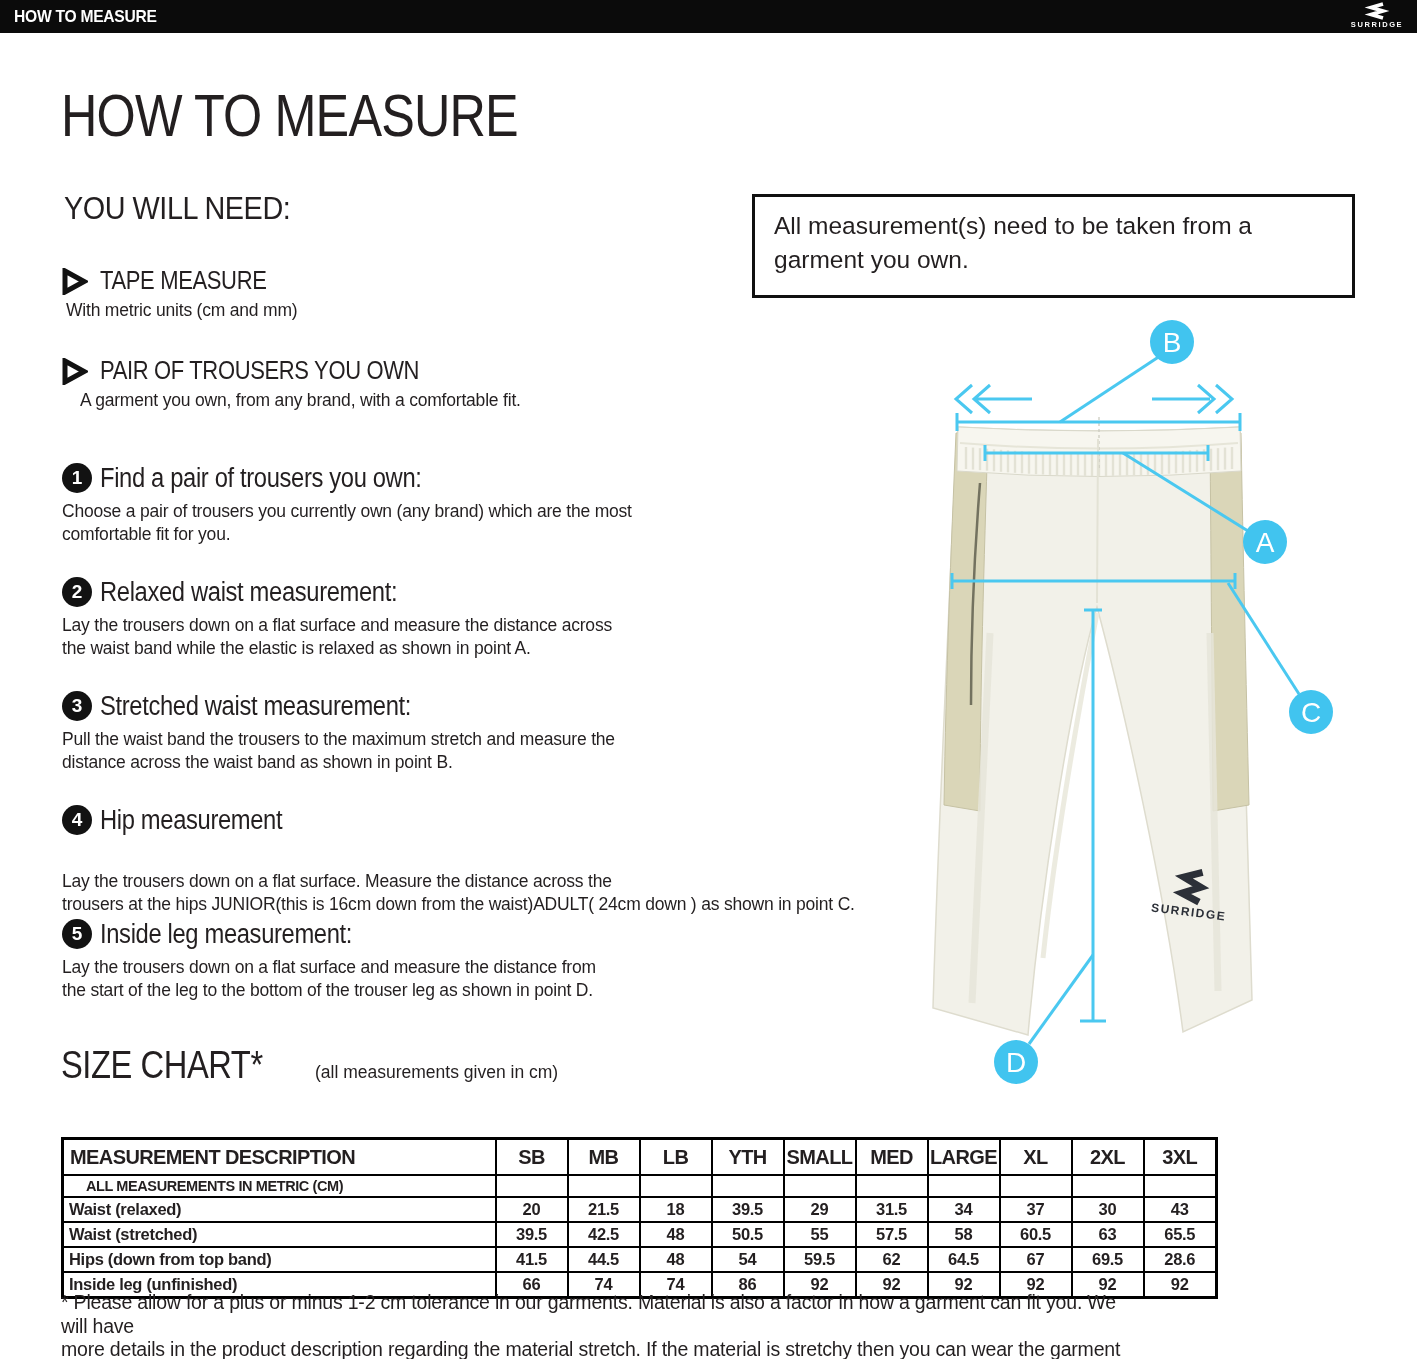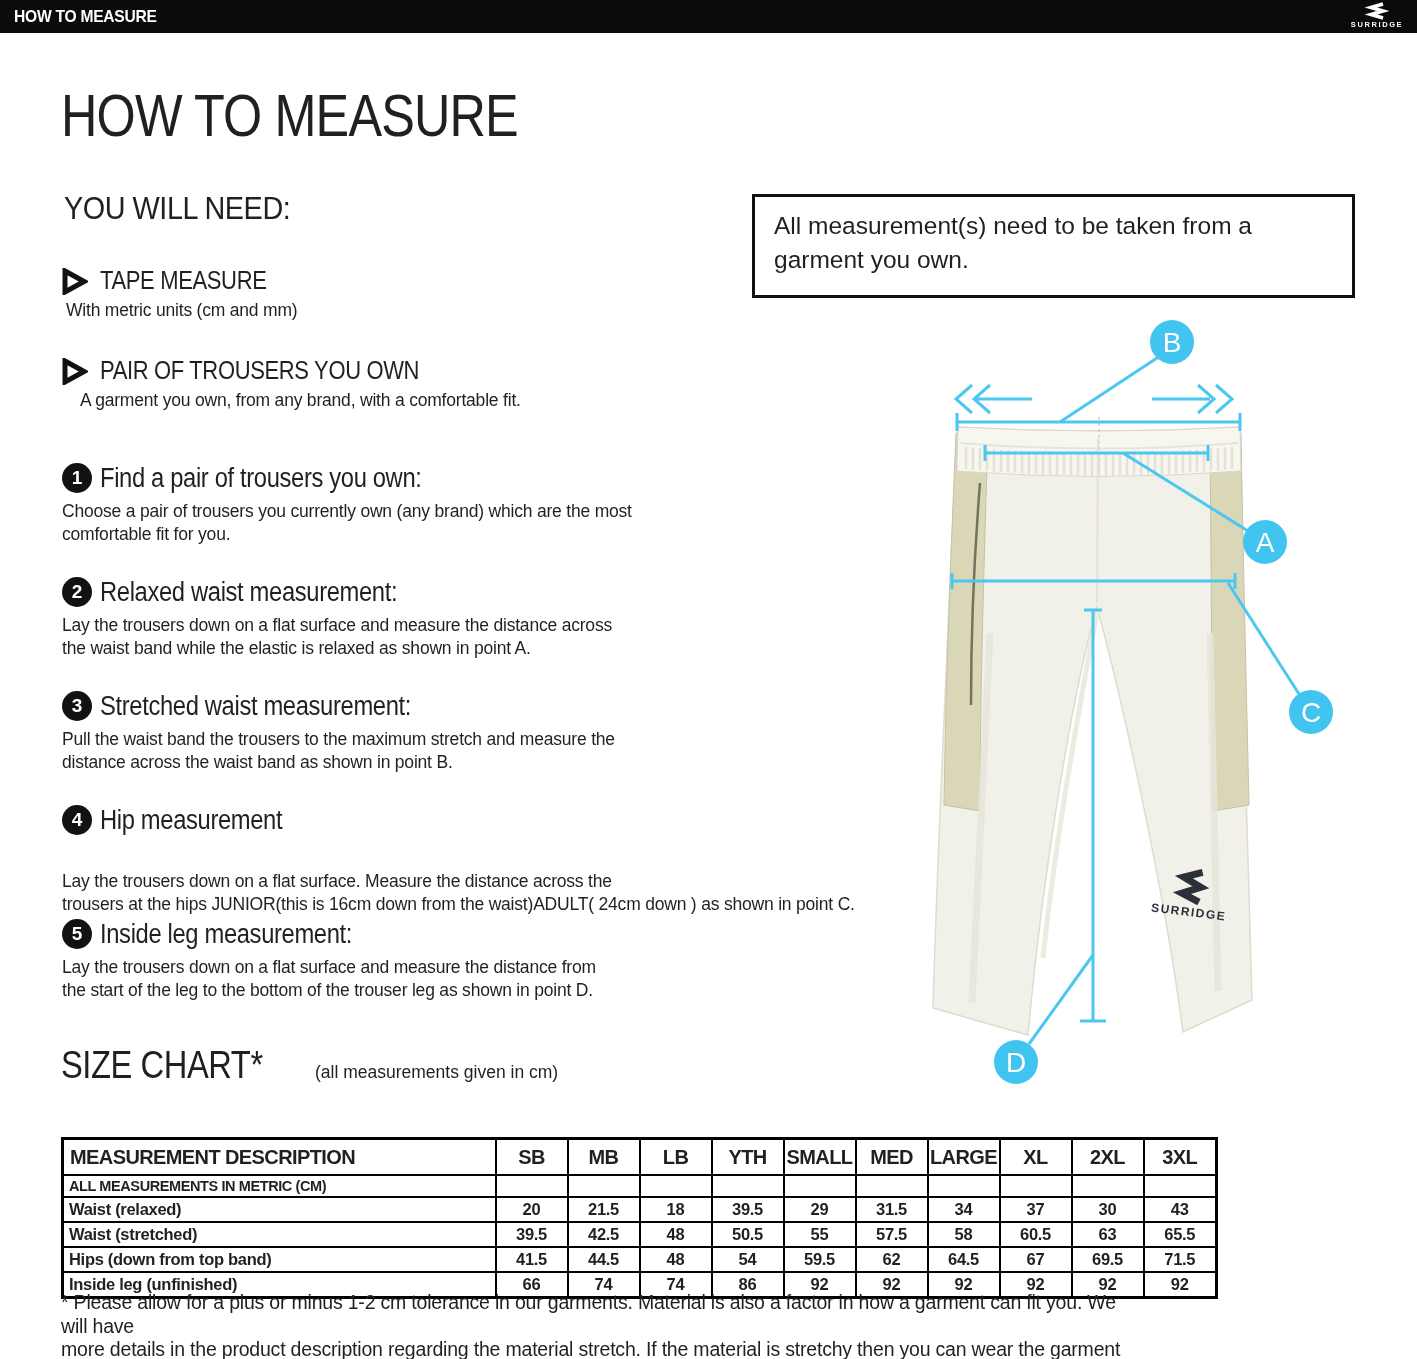--- a/index.html
+++ b/index.html
@@ -38,21 +38,21 @@
   
   #size-heading{left:61px;top:1044px;font-size:38px;letter-spacing:-0.5px;transform:scaleX(.86);}
   #size-subheading{left:315px;top:1062px;font-size:17.5px;}
   #size-table{left:61px;top:1117px;border-collapse:collapse;table-layout:fixed;width:1154px;
        font-family:"Liberation Sans","DejaVu Sans",sans-serif;}
   #size-table th,#size-table td{border:2px solid #000;overflow:hidden;}
   #size-table{border:3px solid #000;margin-top:20px;}
   #size-table thead th{height:32px;font-size:20px;font-weight:700;letter-spacing:-0.6px;text-align:center;}
   #size-table thead th.desc{text-align:left;padding-left:6px;}
   #size-table tr.subrow td{height:18px;font-size:14.5px;font-weight:700;letter-spacing:-0.4px;
-       text-align:left;padding-left:5px;}
+       text-align:left;padding-left:22px;}
   #size-table tbody td{height:21px;font-size:16.5px;font-weight:700;letter-spacing:-0.3px;text-align:center;}
   #size-table tbody td.lbl{text-align:left;padding-left:5px;font-size:16.5px;}
 
   
   #footnote{left:61px;top:1291px;width:1078px;font-size:19.5px;line-height:23.5px;
        letter-spacing:-0.2px;white-space:pre-line;}
 
   
   #figure{left:880px;top:303px;width:494px;height:802px;}
 </style>
@@ -311,21 +311,21 @@
           <td class="lbl">Hips (down from top band)</td>
           <td>41.5</td>
           <td>44.5</td>
           <td>48</td>
           <td>54</td>
           <td>59.5</td>
           <td>62</td>
           <td>64.5</td>
           <td>67</td>
           <td>69.5</td>
-          <td>71.5</td>
+          <td>28.6</td>
         </tr>
         <tr>
           <td class="lbl">Inside leg (unfinished)</td>
           <td>66</td>
           <td>74</td>
           <td>74</td>
           <td>86</td>
           <td>92</td>
           <td>92</td>
           <td>92</td>

